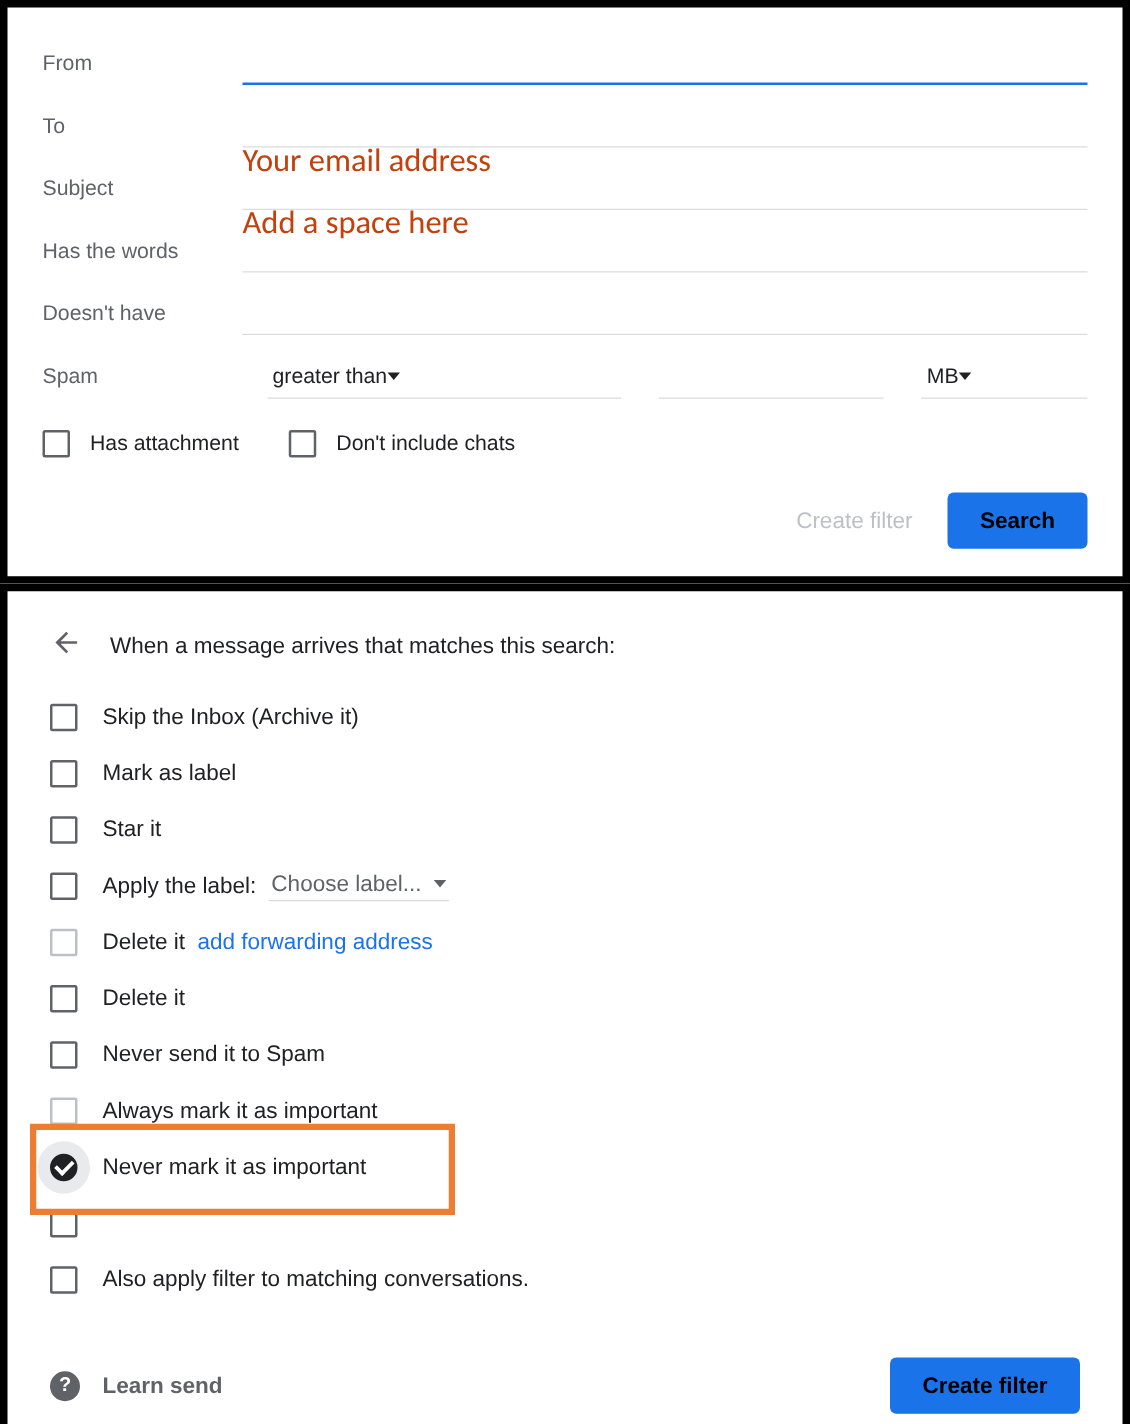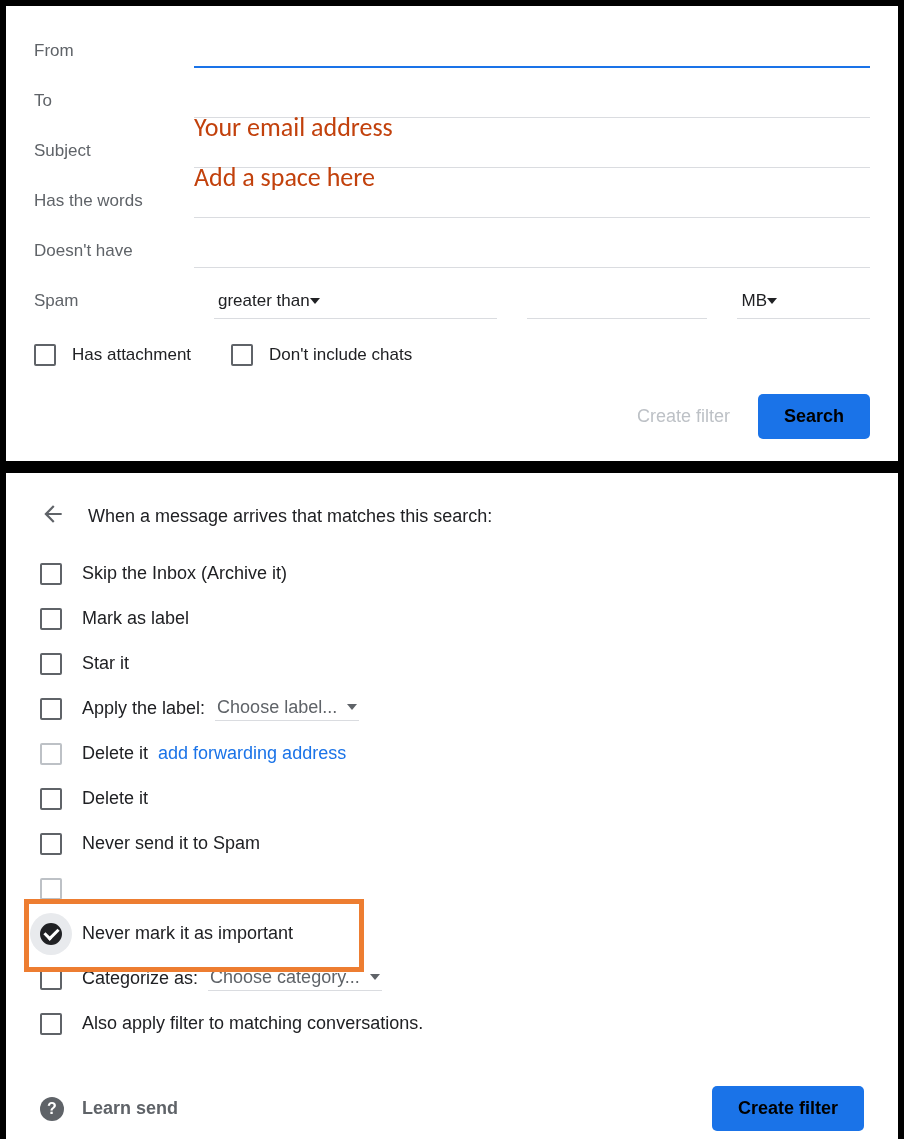--- a/index.html
+++ b/index.html
@@ -330,36 +330,32 @@
         </div>
       </div>
       <div class="action-item">
         <div class="checkbox"></div>
         <div class="label-wrap">
           <span>Never send it to Spam</span>
         </div>
       </div>
       <div class="action-item">
         <div class="checkbox disabled"></div>
+        <div class="label-wrap">
+          <span>Always mark it as important</span>
+        </div>
       </div>
       <div class="action-item">
         <div class="checkbox checked ripple"></div>
         <div class="label-wrap">
           <span>Never mark it as important</span>
         </div>
       </div>
       <div class="action-item">
         <div class="checkbox"></div>
-        <div class="label-wrap">
-          <span>Categorize as:</span>
-          <span class="sub-select">
-            <span>Choose category...</span>
-            <span class="caret"></span>
-          </span>
-        </div>
       </div>
       <div class="action-item">
         <div class="checkbox"></div>
         <div class="label-wrap">
           <span>Also apply filter to matching conversations.</span>
         </div>
       </div>
     </div>
 
   <div class="footer-row">

